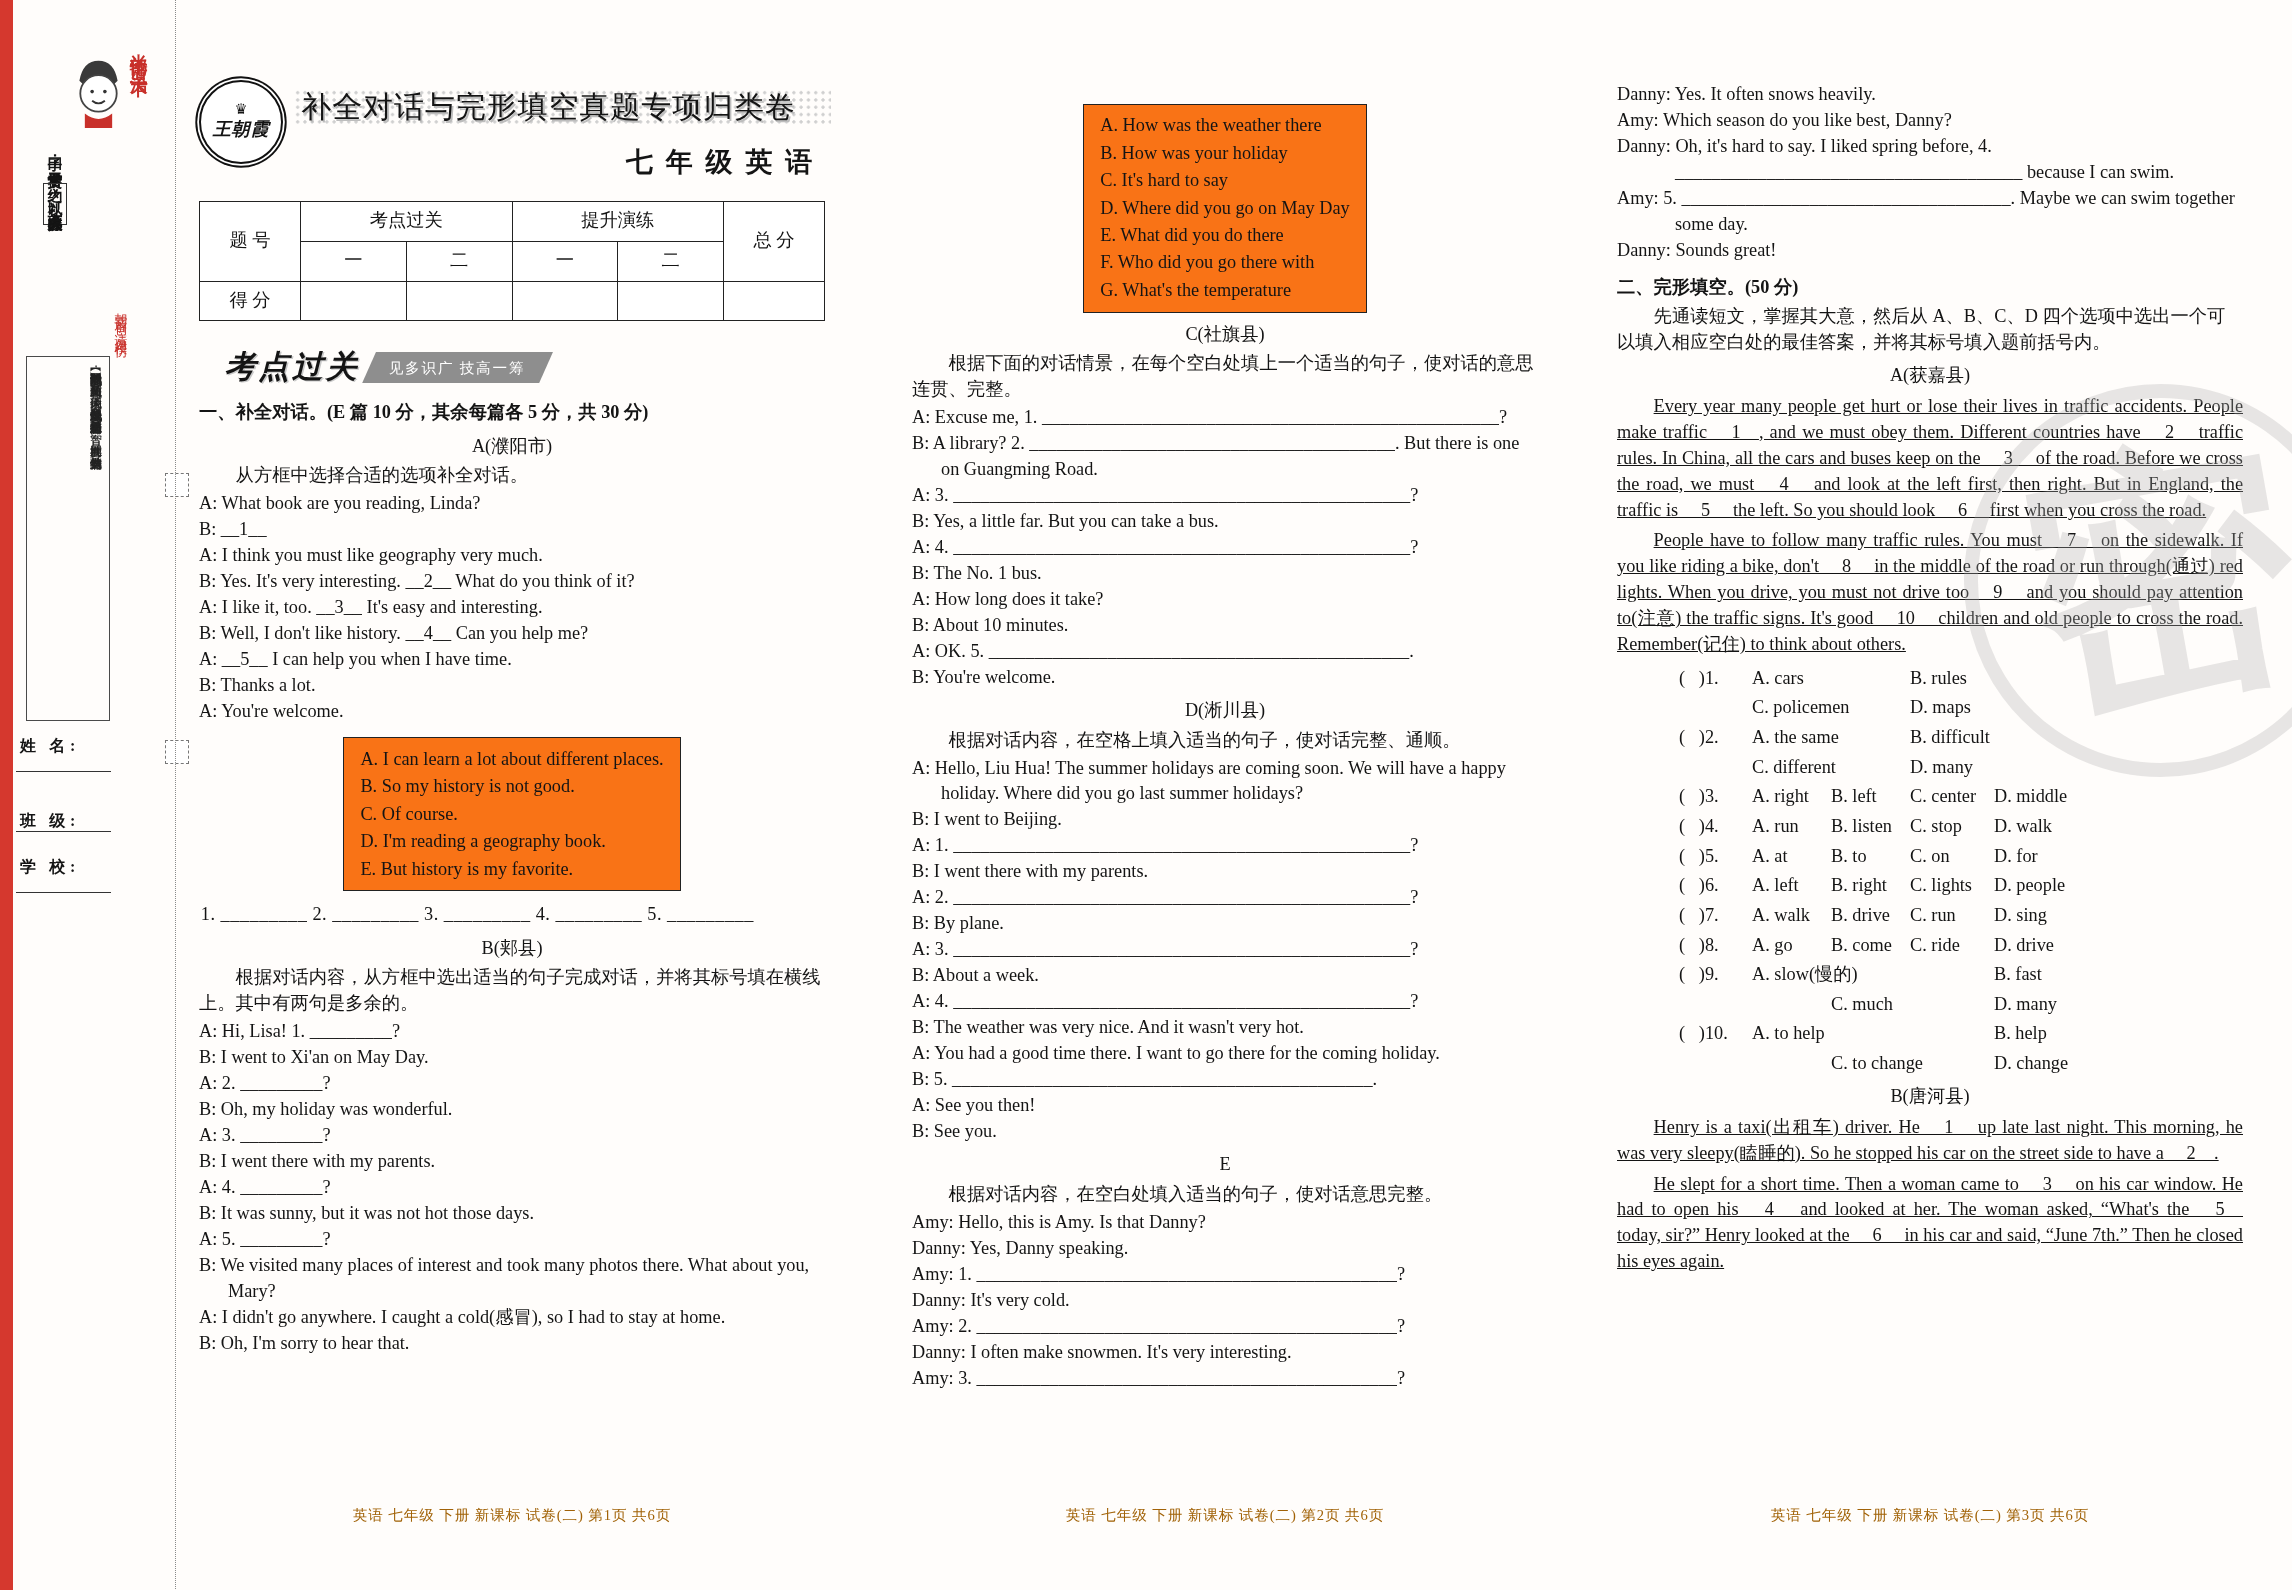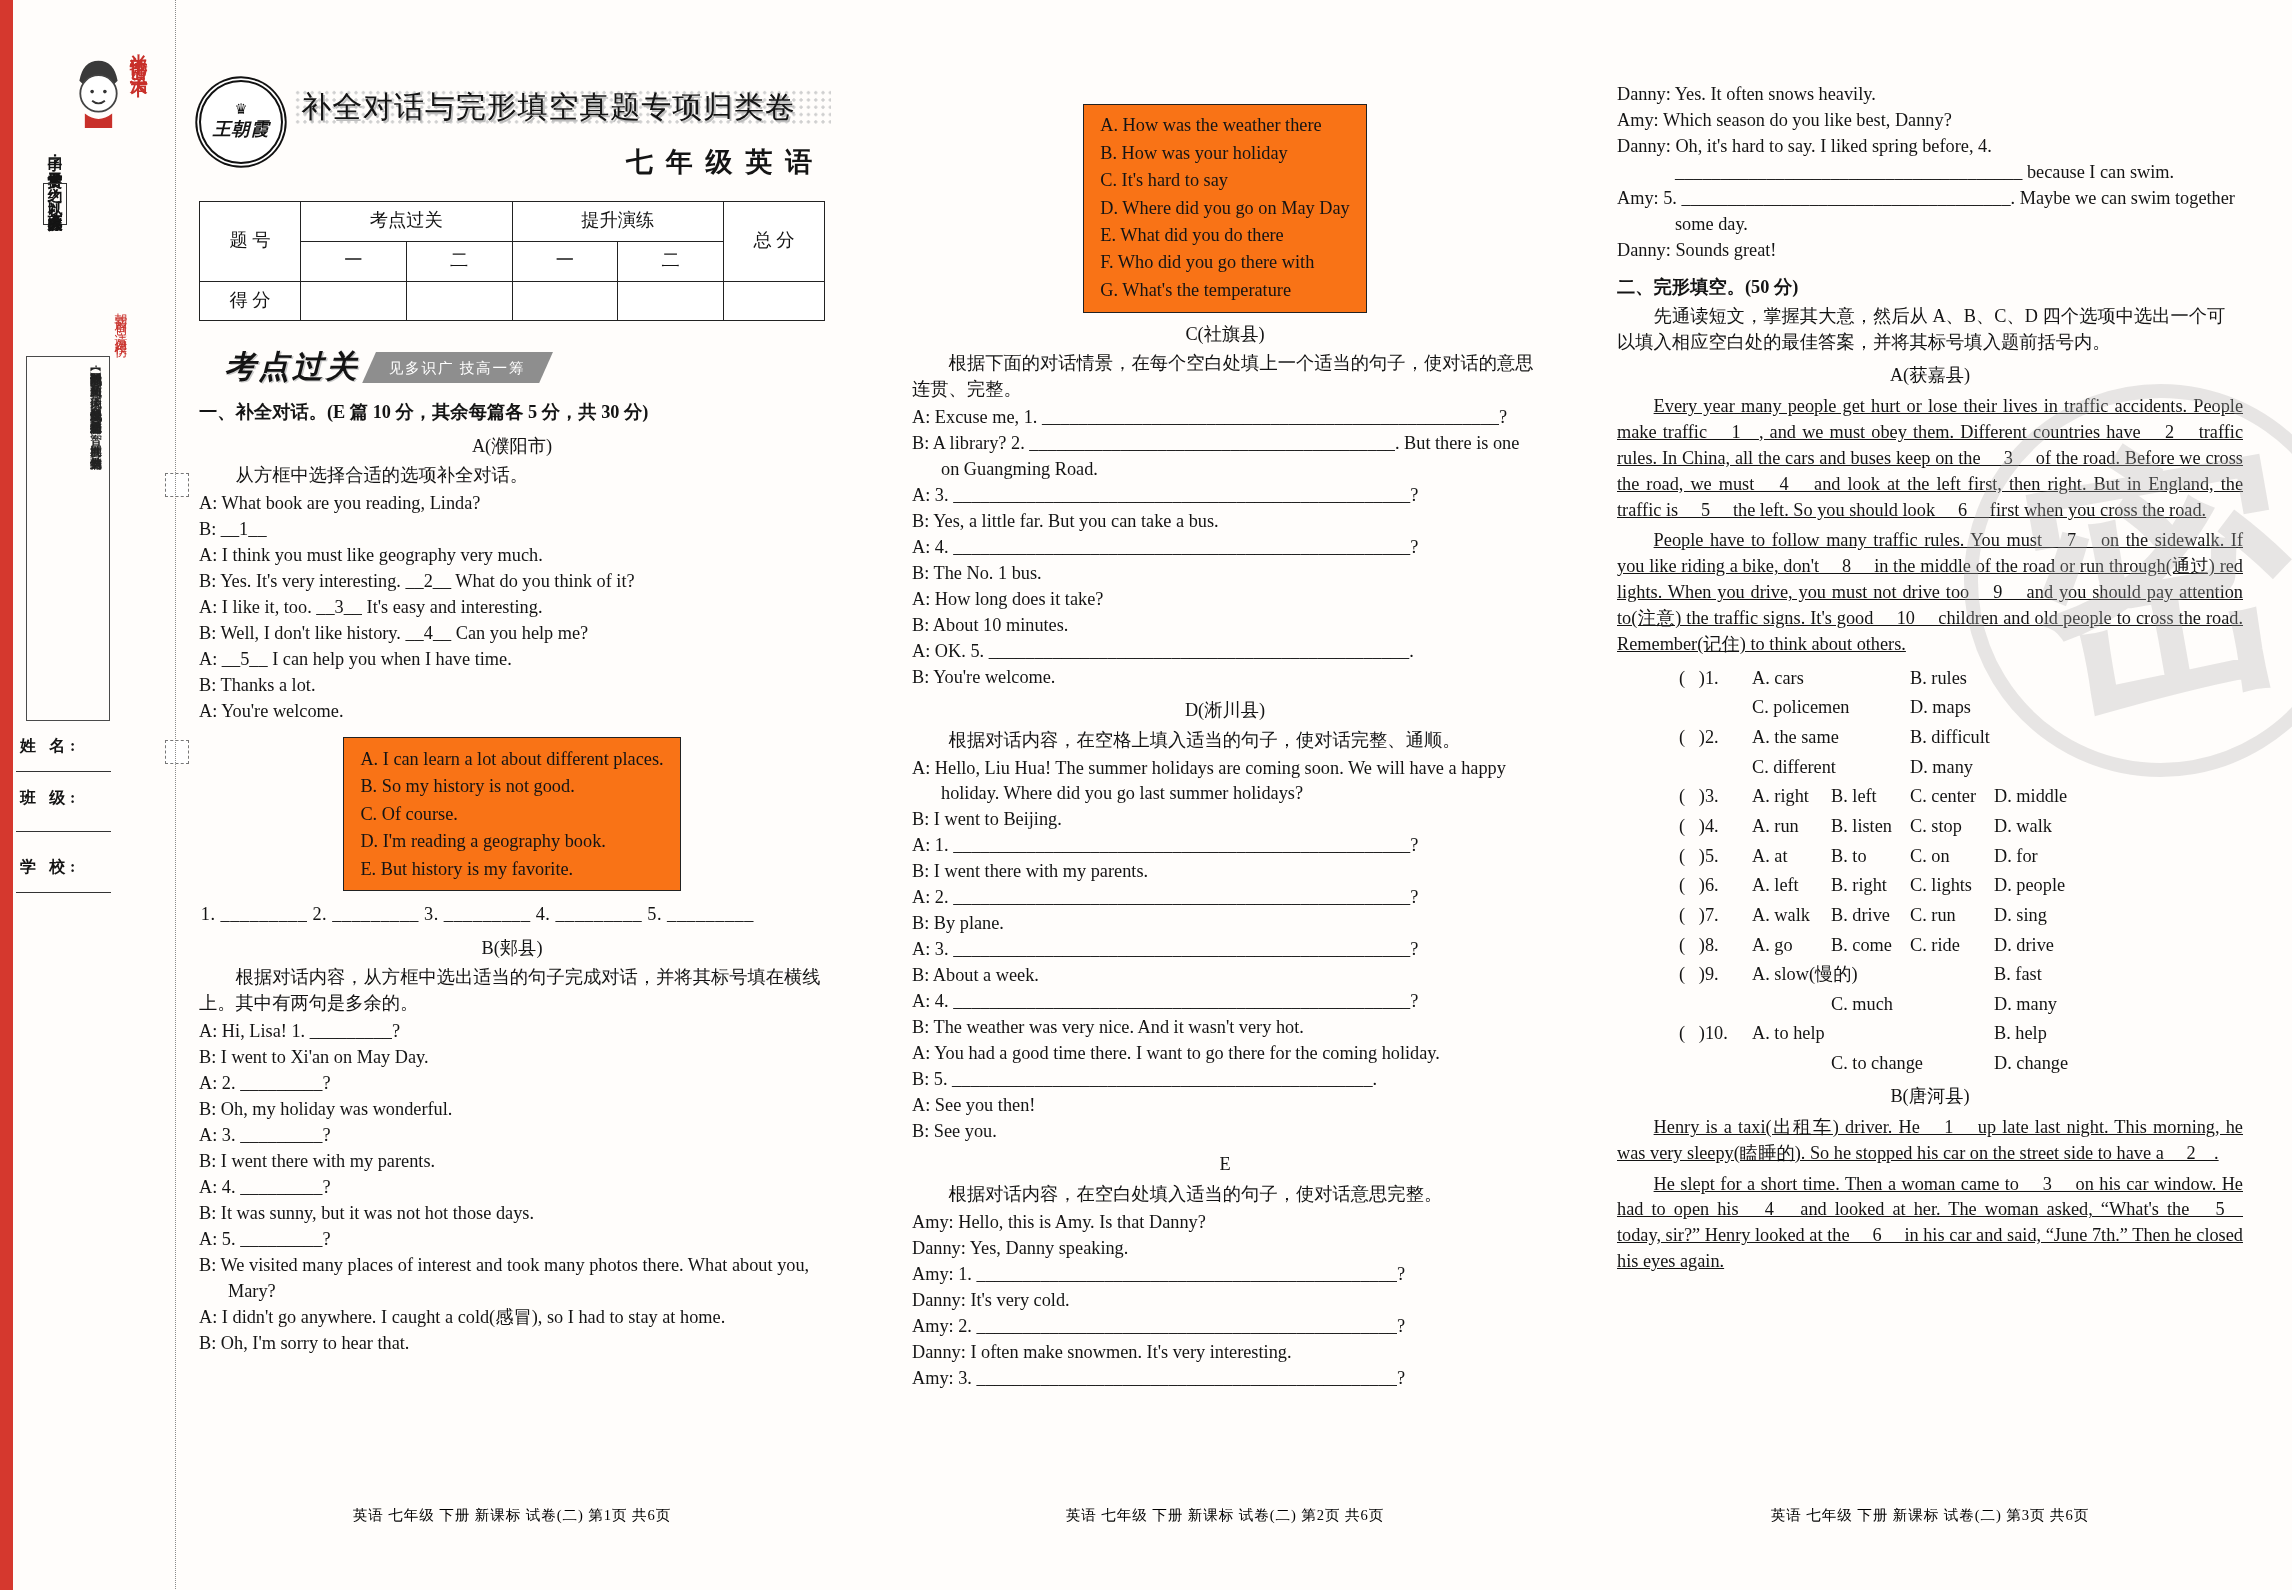--- a/index.html
+++ b/index.html
@@ -21,28 +21,28 @@
   .face { position:absolute; left:57px; top:57px; }
   .quote { position:absolute; left:31px; top:143px; height:216px; writing-mode:vertical-rl; font-size:14.6px; font-weight:bold; line-height:1.45; }
   .quote .q-boxed { border:1.4px solid #333; padding:5.5px 2.7px; }
   .quote .q-plain { padding:3.7px 2.7px; }
   .copyright { position:absolute; left:99px; top:302px; height:164px; writing-mode:vertical-rl; color:#c8302a; font-size:12.8px; letter-spacing:3.7px; }
   .pindu { position:absolute; left:12.8px; top:356px; height:365px; width:84px; writing-mode:vertical-rl; font-size:12px; line-height:1.55; border:1.4px solid #4a4a4a; padding:7.3px 3.7px; color:#222; }
   .bind-mark { position:absolute; width:24px; height:24px; border:1.4px dashed #777; background:#fff; }
   .mark1 { left:152px; top:473px; }
   .mark2 { left:152px; top:740px; }
   .field { position:absolute; left:7.3px; font-size:16px; font-weight:bold; letter-spacing:4.6px; }
-  .f-name { top:736px; } .f-class { top:788px; } .f-school { top:857px; }
+  .f-name { top:736px; } .f-class { top:811px; } .f-school { top:857px; }
   .f-line { position:absolute; left:3.7px; width:95px; border-bottom:1.5px solid #333; }
   .l-name { top:771px; } .l-class { top:831px; } .l-school { top:892px; }
 
   
   .col { position:absolute; top:80px; width:626px; font-size:18.3px; line-height:1.42; }
   .col1 { left:199px; } .col2 { left:912px; } .col3 { left:1617px; }
-  .footer { position:absolute; top:1506px; width:626px; text-align:center; font-size:14.6px; letter-spacing:0.9px; color:#000000; }
+  .footer { position:absolute; top:1506px; width:626px; text-align:center; font-size:14.6px; letter-spacing:0.9px; color:#a16207; }
   .fo1 { left:199px; } .fo2 { left:912px; } .fo3 { left:1617px; }
 
   
   .head { display:flex; gap:12.8px; align-items:flex-start; }
   .logo { position:relative; flex:0 0 auto; width:84px; height:84px; border:2.7px solid #111; border-radius:50%;
           box-shadow:0 0 0 1.8px #fff, 0 0 0 3.7px #111; display:flex; flex-direction:column; align-items:center; justify-content:center; background:#fff; }
   .logo .crown { font-size:14.6px; line-height:1; }
   .logo .logo-name { font-size:18px; font-weight:bold; font-style:italic; letter-spacing:0.9px; }
   .title-wrap { flex:1; padding-top:1.8px; }
   .title-band { position:relative; padding:4.6px 5.5px; }

